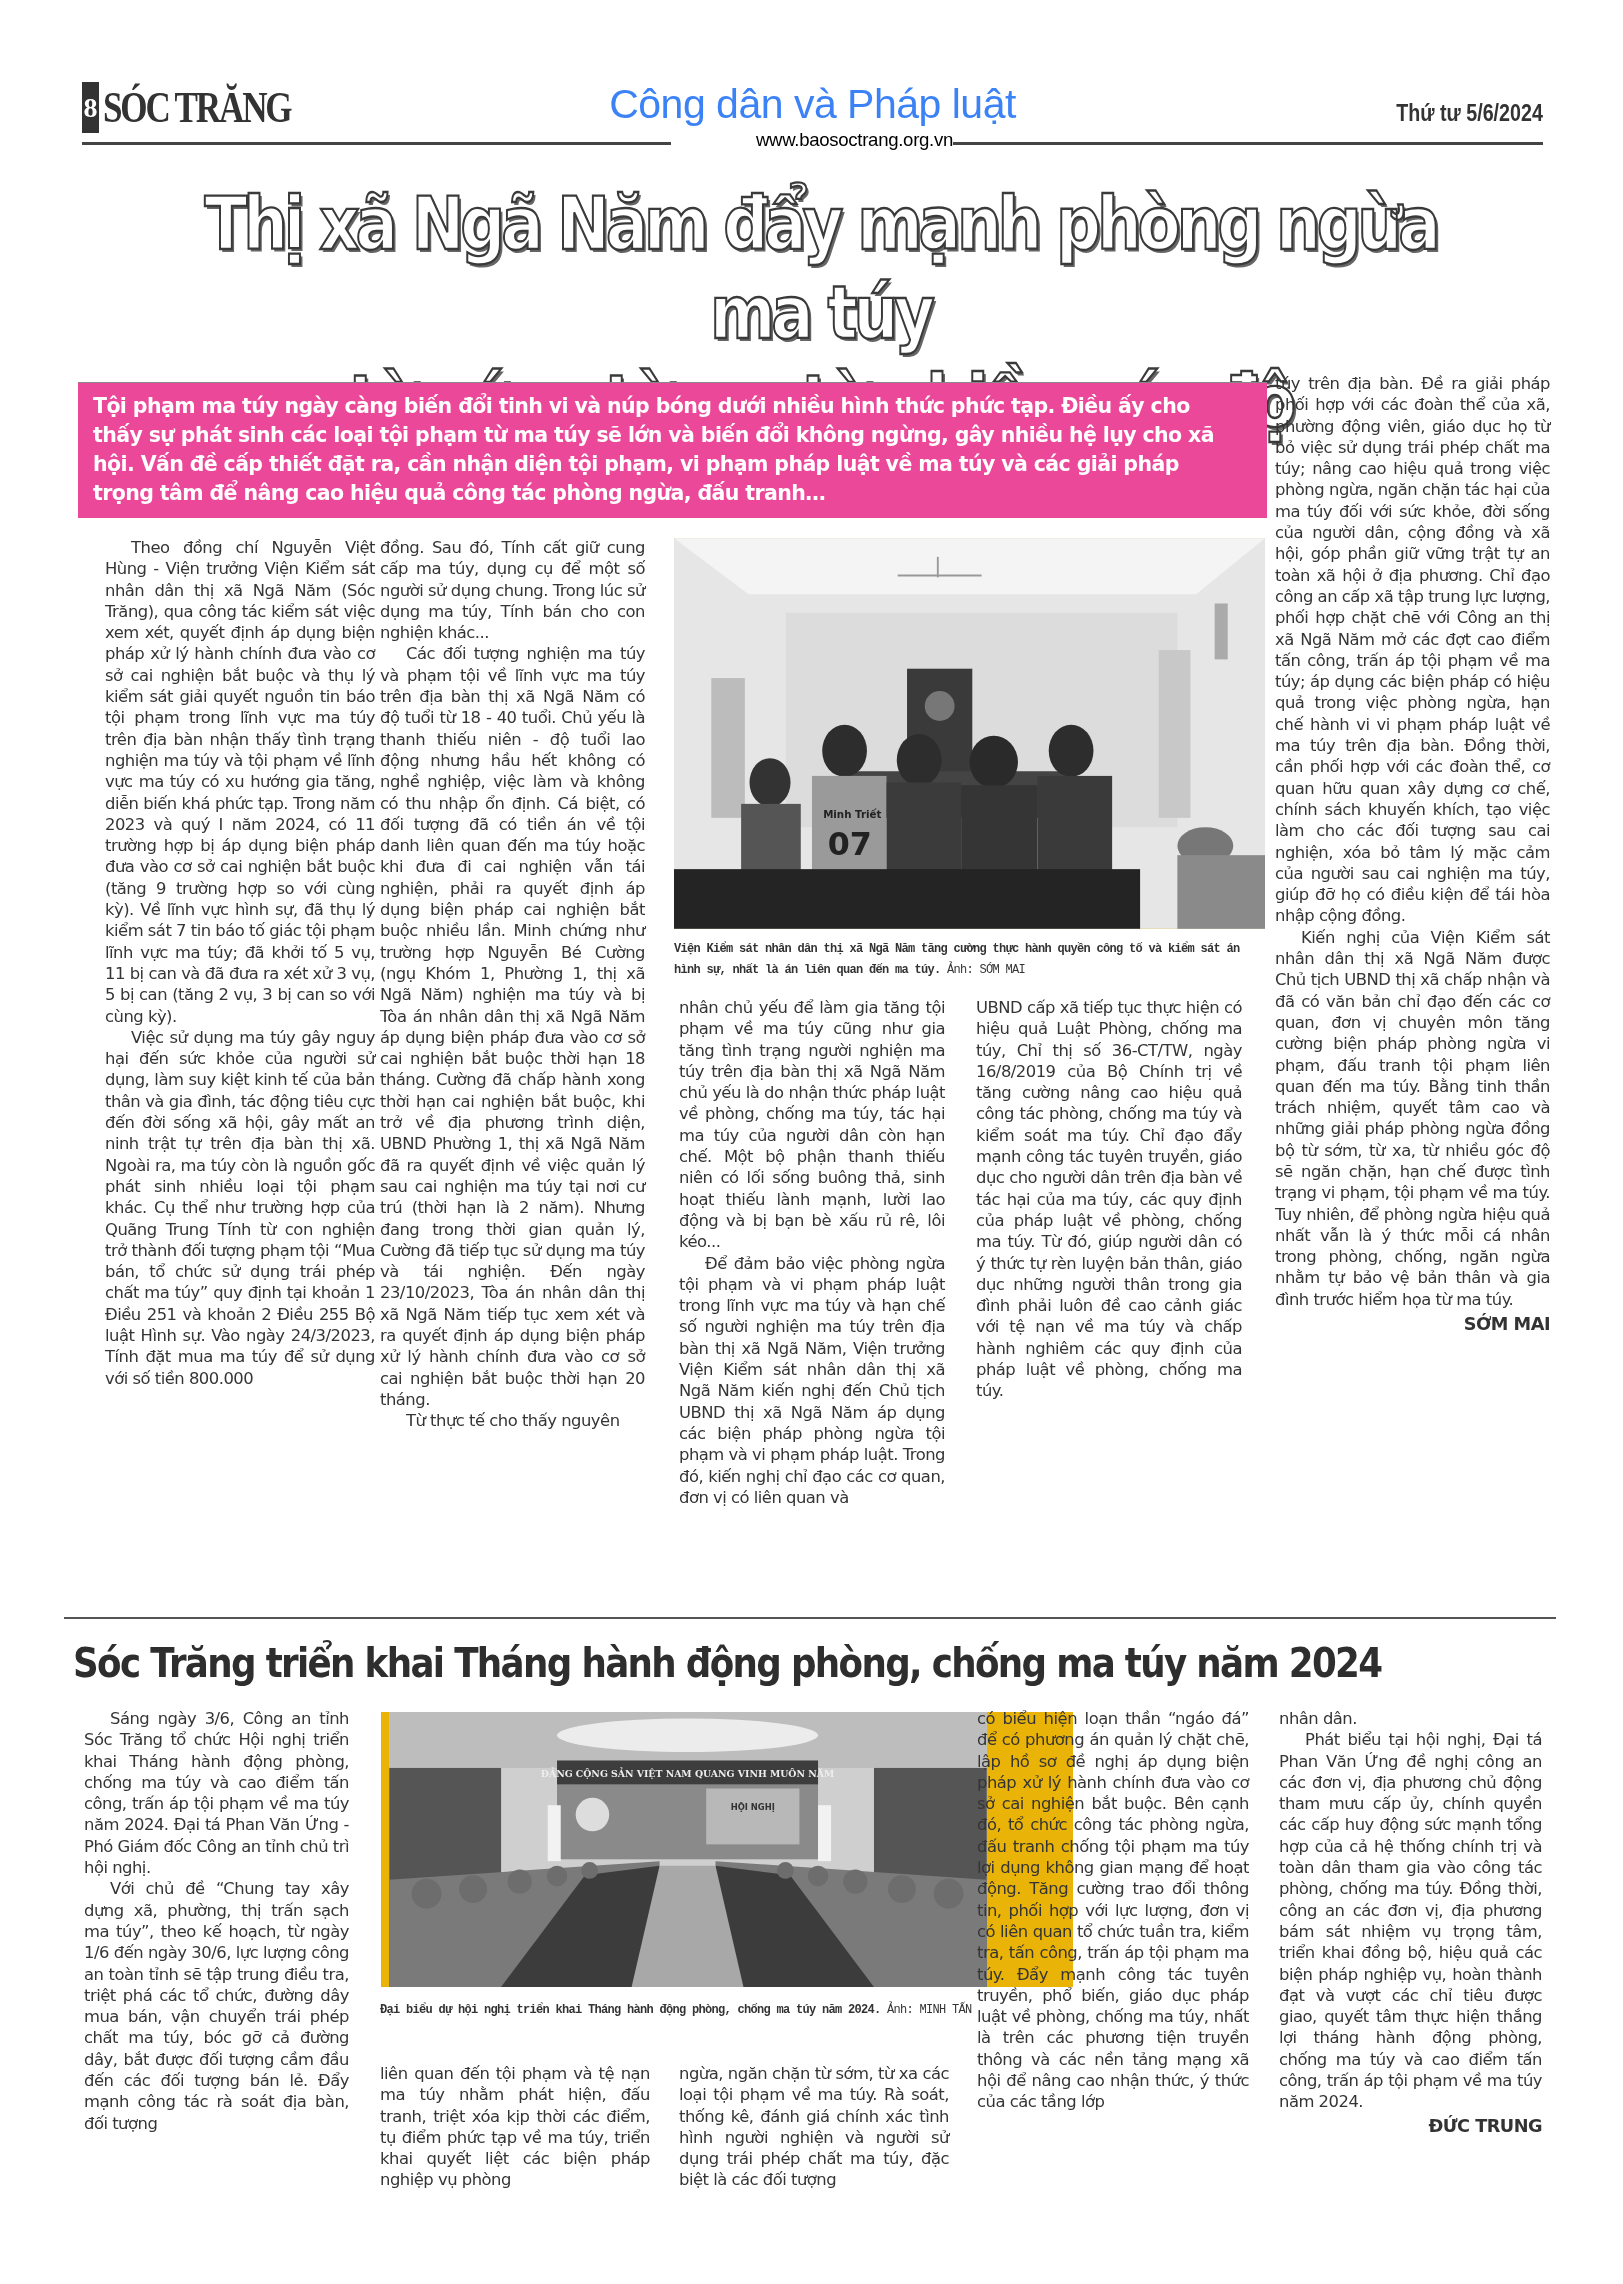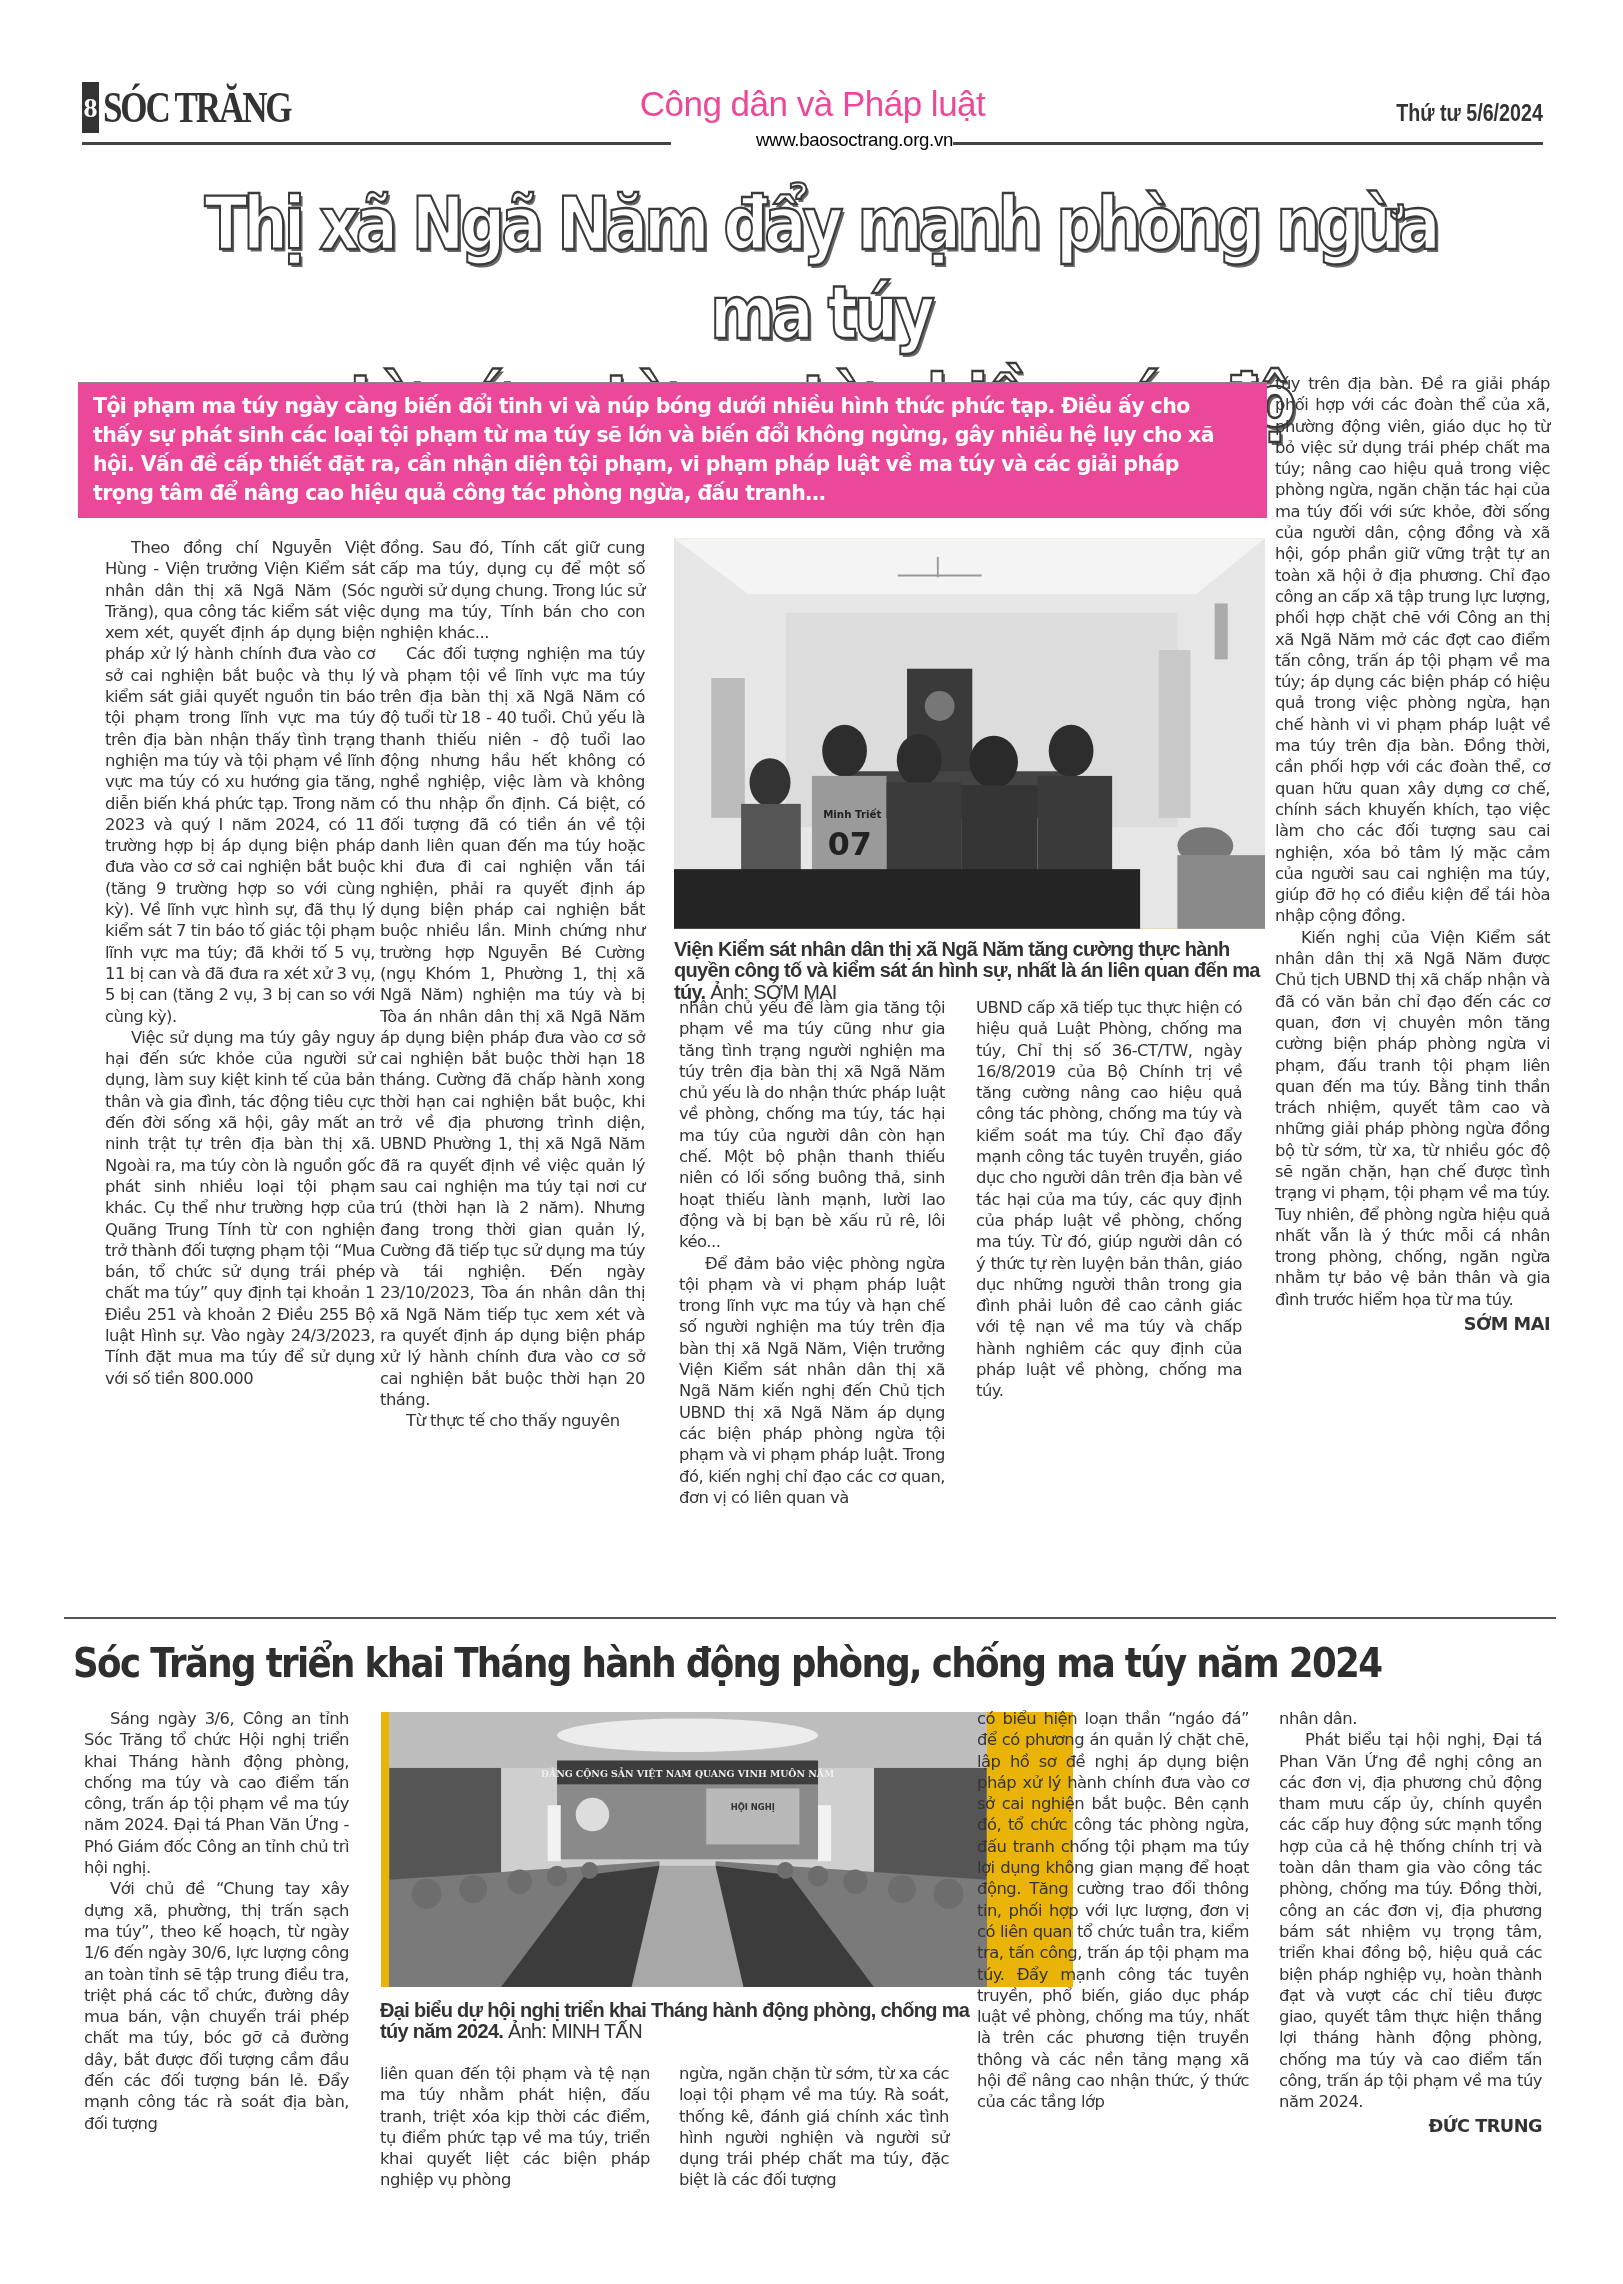--- a/index.html
+++ b/index.html
@@ -6,21 +6,21 @@
   html, body { width: 1624px; height: 2285px; background: #ffffff; overflow: hidden; }
   body { position: relative; font-family: "DejaVu Sans", sans-serif; color: #2f2f2f; }
 
   
   .masthead { position: absolute; left: 82px; top: 80px; width: 1461px; height: 67px; }
   .page-num { position: absolute; left: 0; top: 1.9px; width: 17px; height: 51px; background: #333; color: #fff;
     font-family: "Liberation Serif", serif; font-weight: bold; font-size: 28px; line-height: 51px; text-align: center; }
   .brand { position: absolute; left: 20.5px; top: 0; font-family: "Liberation Serif", serif; font-weight: bold;
     font-size: 45px; line-height: 54px; letter-spacing: -2.8px; color: #333; transform: scaleX(0.78); transform-origin: left; }
   .section-title { position: absolute; left: 0; width: 100%; top: 0; text-align: center;
-    font-family: "Liberation Sans", sans-serif; font-size: 35px; line-height: 48px; color: #ec4899; letter-spacing: -0.5px; }
+    font-family: "Liberation Sans", sans-serif; font-size: 41px; line-height: 48px; color: #3b82f6; letter-spacing: -0.5px; }
   .pub-date { position: absolute; right: 0; top: 18.6px; font-family: "Liberation Sans", sans-serif; font-weight: bold;
     font-size: 24px; color: #333; transform: scaleX(0.82); transform-origin: right; }
   .rule-line { position: absolute; top: 142px; height: 2.8px; background: #444; }
   .rule-left { left: 82px; width: 589px; }
   .rule-right { left: 953px; width: 590px; }
   .website { position: absolute; top: 129px; left: 671px; width: 282px; text-align: right;
     font-family: "Liberation Sans", sans-serif; font-size: 18.6px; color: #000000; letter-spacing: -0.3px; }
 
   
   .headline { position: absolute; left: 56px; top: 179px; width: 1529px; text-align: center;
@@ -43,21 +43,21 @@
   .c2 { left: 380px; top: 537px; width: 265px; }
   .c3 { left: 679px; top: 997px; width: 266px; }
   .c4 { left: 976px; top: 997px; width: 266px; }
   .c5 { left: 1275px; top: 373px; width: 275px; }
   .byline { text-align: right; font-weight: bold; font-size: 17.7px; margin-top: 3.7px; letter-spacing: -0.5px; color: #333; }
 
   
   .photo { position: absolute; background: #eab308; overflow: hidden; }
   .photo1 { left: 674px; top: 538px; width: 591px; height: 391px; }
   .photo2 { left: 381px; top: 1712px; width: 692px; height: 275px; padding-left: 8px; }
-  .caption { position: absolute; font-family: Liberation Sans, sans-serif; font-size: 20px; line-height: 21.4px;
+  .caption { position: absolute; font-family: Liberation Mono, monospace; font-size: 12px; line-height: 21.4px;
     color: #333; letter-spacing: -0.7px; }
   .caption b { font-weight: bold; }
   .cap1 { left: 674px; top: 939px; width: 597px; }
   .cap2 { left: 380px; top: 2000px; width: 606px; }
 
   
   .divider { position: absolute; left: 64px; top: 1617px; width: 1492px; height: 1.9px; background: #555; }
 
   
   .headline2 { position: absolute; left: 73px; top: 1633px; width: 1510px;

